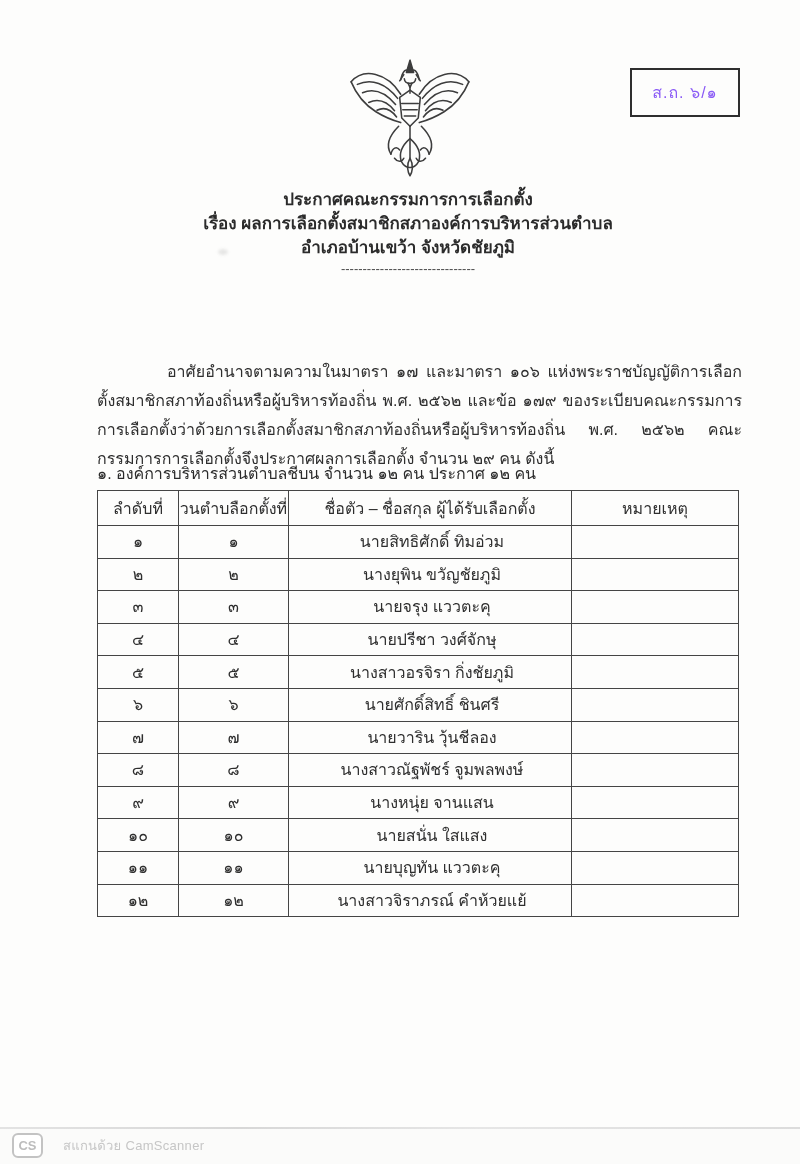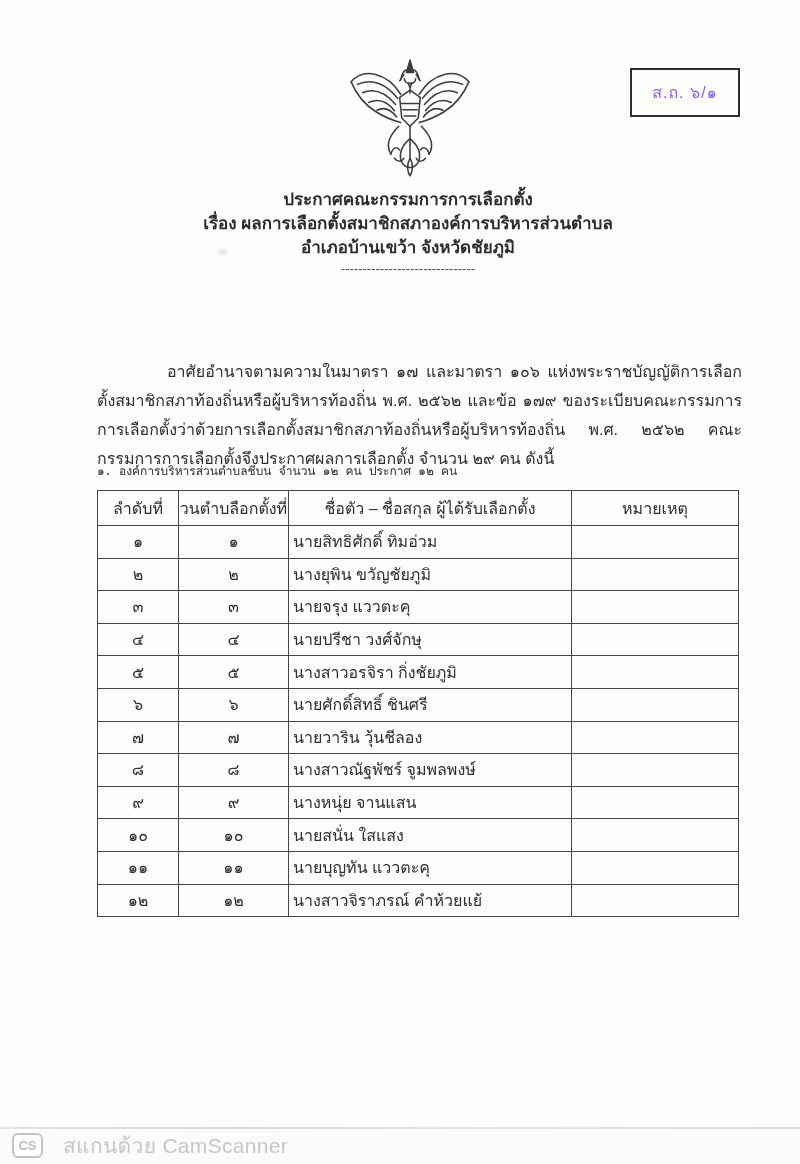--- a/index.html
+++ b/index.html
@@ -31,34 +31,34 @@
   
   .para {
     position: absolute; left: 97px; width: 645px;
     font-size: 16px; line-height: 29px; color: #2e2e2e;
     text-indent: 70px; text-align: justify;
   }
   #para1 { top: 294px; }
   #para2 { top: 357px; }
   .section-heading {
     position: absolute; left: 97px; top: 461px; width: 645px;
-    font-size: 12px; color: #2b2b2b; font-weight: 500; font-family: Liberation Mono, monospace;
+    font-size: 16px; color: #2b2b2b; font-weight: 500;
   }
   
   table.results {
     position: absolute; left: 97px; top: 490px;
     border-collapse: collapse; table-layout: fixed; width: 641px;
     font-size: 16px; color: #2e2e2e;
   }
   table.results th, table.results td {
     border: 1.6px solid #454545; font-weight: 400; overflow: hidden; white-space: nowrap;
   }
   table.results th { height: 35px; font-weight: 500; text-align: center; }
   table.results td { height: 32.6px; text-align: center; }
-  table.results td.name-cell { text-align: left; padding-left: 4px; }
+  table.results td.name-cell { text-align: center; padding-left: 4px; }
   col.c-no { width: 81px; } col.c-district { width: 110px; }
   col.c-name { width: 283px; } col.c-note { width: 167px; }
   
   .scan-smudge {
     position: absolute; left: 218px; top: 249px; width: 10px; height: 6px;
     background: rgba(90,90,90,.14); border-radius: 50%; filter: blur(1.5px);
   }
   .paper-edge {
     position: absolute; left: 0; top: 1127px; width: 800px; height: 2px;
     background: linear-gradient(to right, #e3e3e3, #d7d7d7 30%, #e6e6e6 60%, #dcdcdc);
@@ -67,21 +67,21 @@
   
   .watermark {
     position: absolute; left: 12px; top: 1131px; height: 28px;
     display: flex; align-items: center; gap: 20px;
   }
   .cs-logo {
     width: 31px; height: 25px; border: 2.5px solid #c3c3c3; border-radius: 6px;
     display: flex; align-items: center; justify-content: center;
     font-size: 13px; font-weight: 700; color: #bdbdbd; background: #fff;
   }
-  .wm-text { font-size: 21px; color: #c6c6c6; letter-spacing: .3px; }
+  .wm-text { font-size: 13px; color: #c6c6c6; letter-spacing: .3px; }
 </style>
 </head>
 <body>
 
 <div id="page">
 
   <svg class="emblem" viewBox="0 0 124 118">
     <g stroke="#3d3d3d" fill="none" stroke-width="1.5" stroke-linecap="round" stroke-linejoin="round">
 
       <path d="M62 2 L58.5 14 L65.5 14 Z" fill="#3d3d3d"></path>

